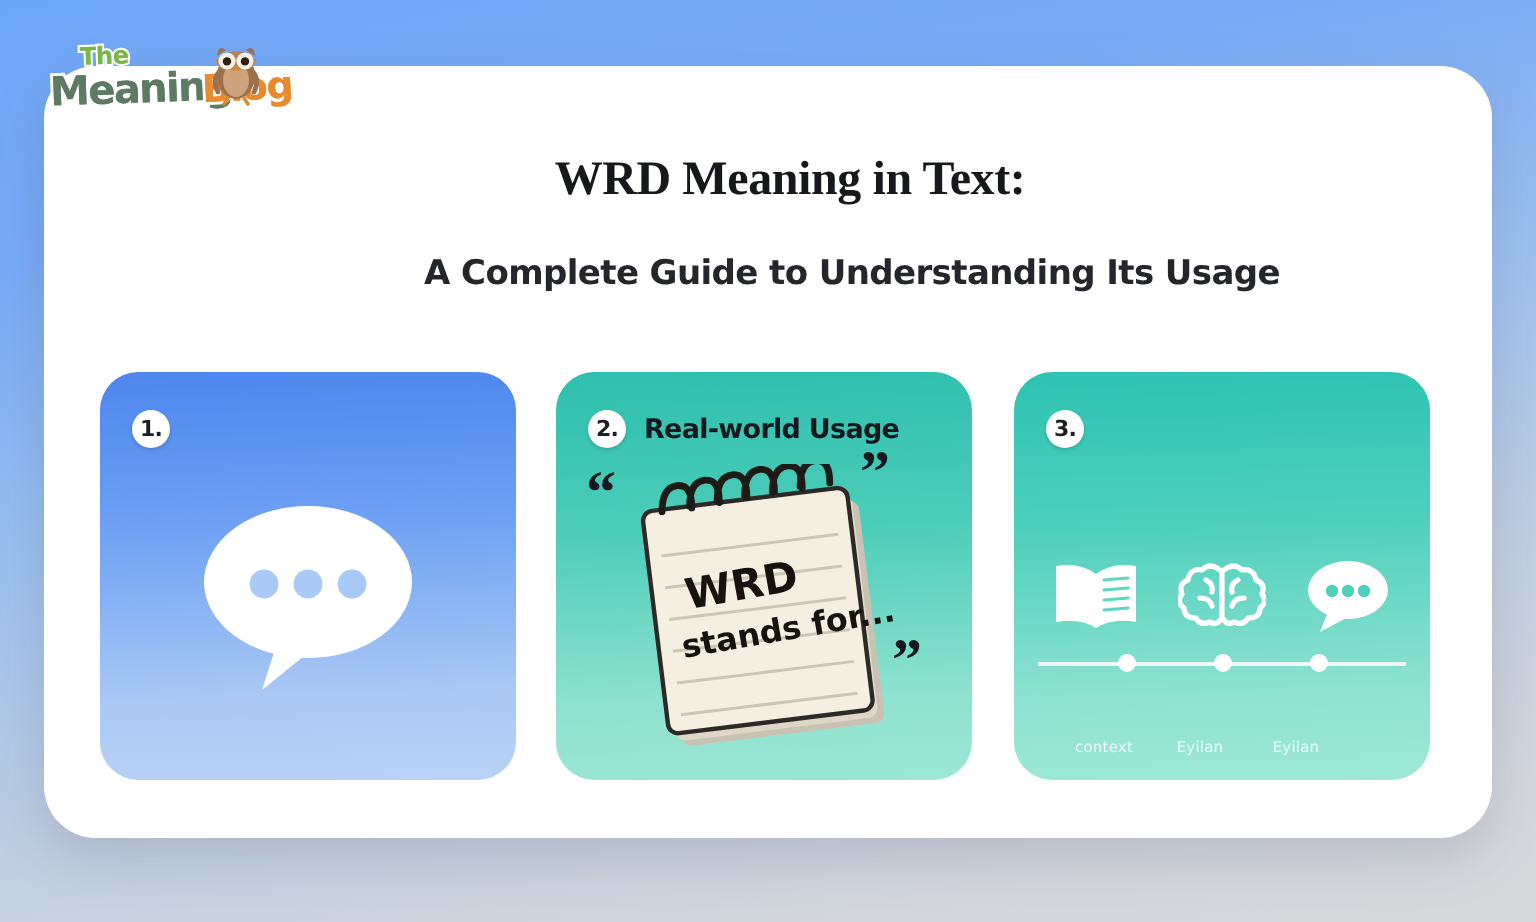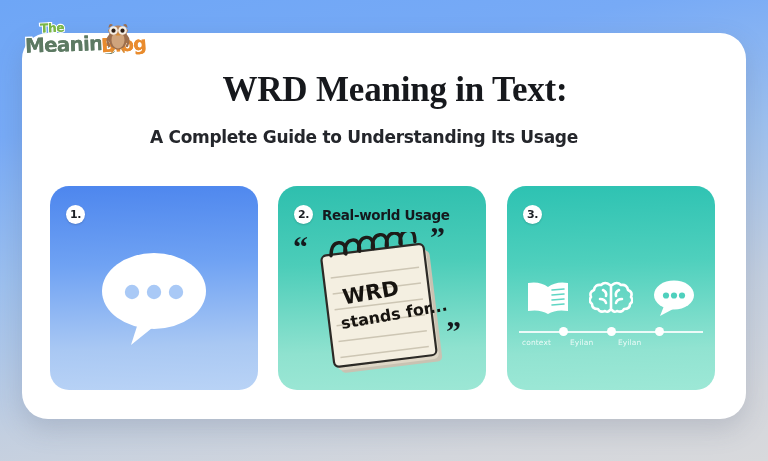--- a/index.html
+++ b/index.html
@@ -43,28 +43,28 @@
     letter-spacing:-.6px;transform:rotate(-3deg);
   }
   .logo-blog{color:#e98b2d;-webkit-text-stroke:3px #ffffff;paint-order:stroke fill;}
   .logo-blog-fill{color:#e98b2d;}
   #owl{position:absolute;left:74px;top:-4px;width:40px;height:40px;}
 
   
   #title{
     position:absolute;left:160px;top:70px;width:470px;
     font-family:"Liberation Serif",serif;font-weight:bold;
-    font-size:35px;line-height:40px;color:#16181c;letter-spacing:-.2px;
+    font-size:24px;line-height:40px;color:#16181c;letter-spacing:-.2px;
     text-align:center;
   }
   #subtitle{
     position:absolute;left:150px;top:126px;width:490px;
     font-family:"DejaVu Sans",sans-serif;font-weight:bold;
     font-size:17px;line-height:22px;color:#24262b;letter-spacing:-.3px;
-    text-align:left;
+    text-align:right;
   }
 
   
   .card{position:absolute;top:186px;width:208px;height:204px;border-radius:19px;overflow:hidden;}
   #card1{left:50px;background:linear-gradient(178deg,#4d86ee 0%,#6fa2f3 38%,#a9c8f3 78%,#b9d3f6 100%);}
   #card2{left:278px;background:linear-gradient(178deg,#2ebfae 0%,#4ccdb9 38%,#8fe2cf 80%,#9ce7d5 100%);}
   #card3{left:507px;background:linear-gradient(178deg,#2dc2b2 0%,#4fd0bd 38%,#91e3d1 80%,#9de8d6 100%);}
 
   .card-head{position:absolute;left:16px;top:19px;display:flex;align-items:center;gap:9px;}
   .badge{
@@ -96,21 +96,21 @@
 
   
   #icons{position:absolute;left:18px;top:86px;width:172px;height:46px;display:flex;justify-content:space-between;align-items:flex-end;}
   #timeline{position:absolute;left:12px;top:141px;width:184px;height:9px;}
   .tl-line{position:absolute;left:0;top:4px;width:184px;height:1.6px;background:rgba(255,255,255,.85);}
   .tl-dot{position:absolute;top:0;width:9px;height:9px;border-radius:50%;background:#ffffff;}
   #tl-d1{left:40px;} #tl-d2{left:88px;} #tl-d3{left:136px;}
   #tl-labels{position:absolute;left:4px;top:152px;width:200px;display:flex;}
   .tl-label{
     font-family:"DejaVu Sans",sans-serif;font-size:7.5px;color:rgba(255,255,255,.82);
-    text-align:left;position:absolute;width:60px;letter-spacing:.1px;
+    text-align:center;position:absolute;width:60px;letter-spacing:.1px;margin-top:31px;
   }
   #lb1{left:11px;} #lb2{left:59px;} #lb3{left:107px;}
 </style>
 </head>
 <body>
 
 <div id="panel"></div>
 
 <div id="logo">
   <span class="logo-meanings">Meanings</span>

